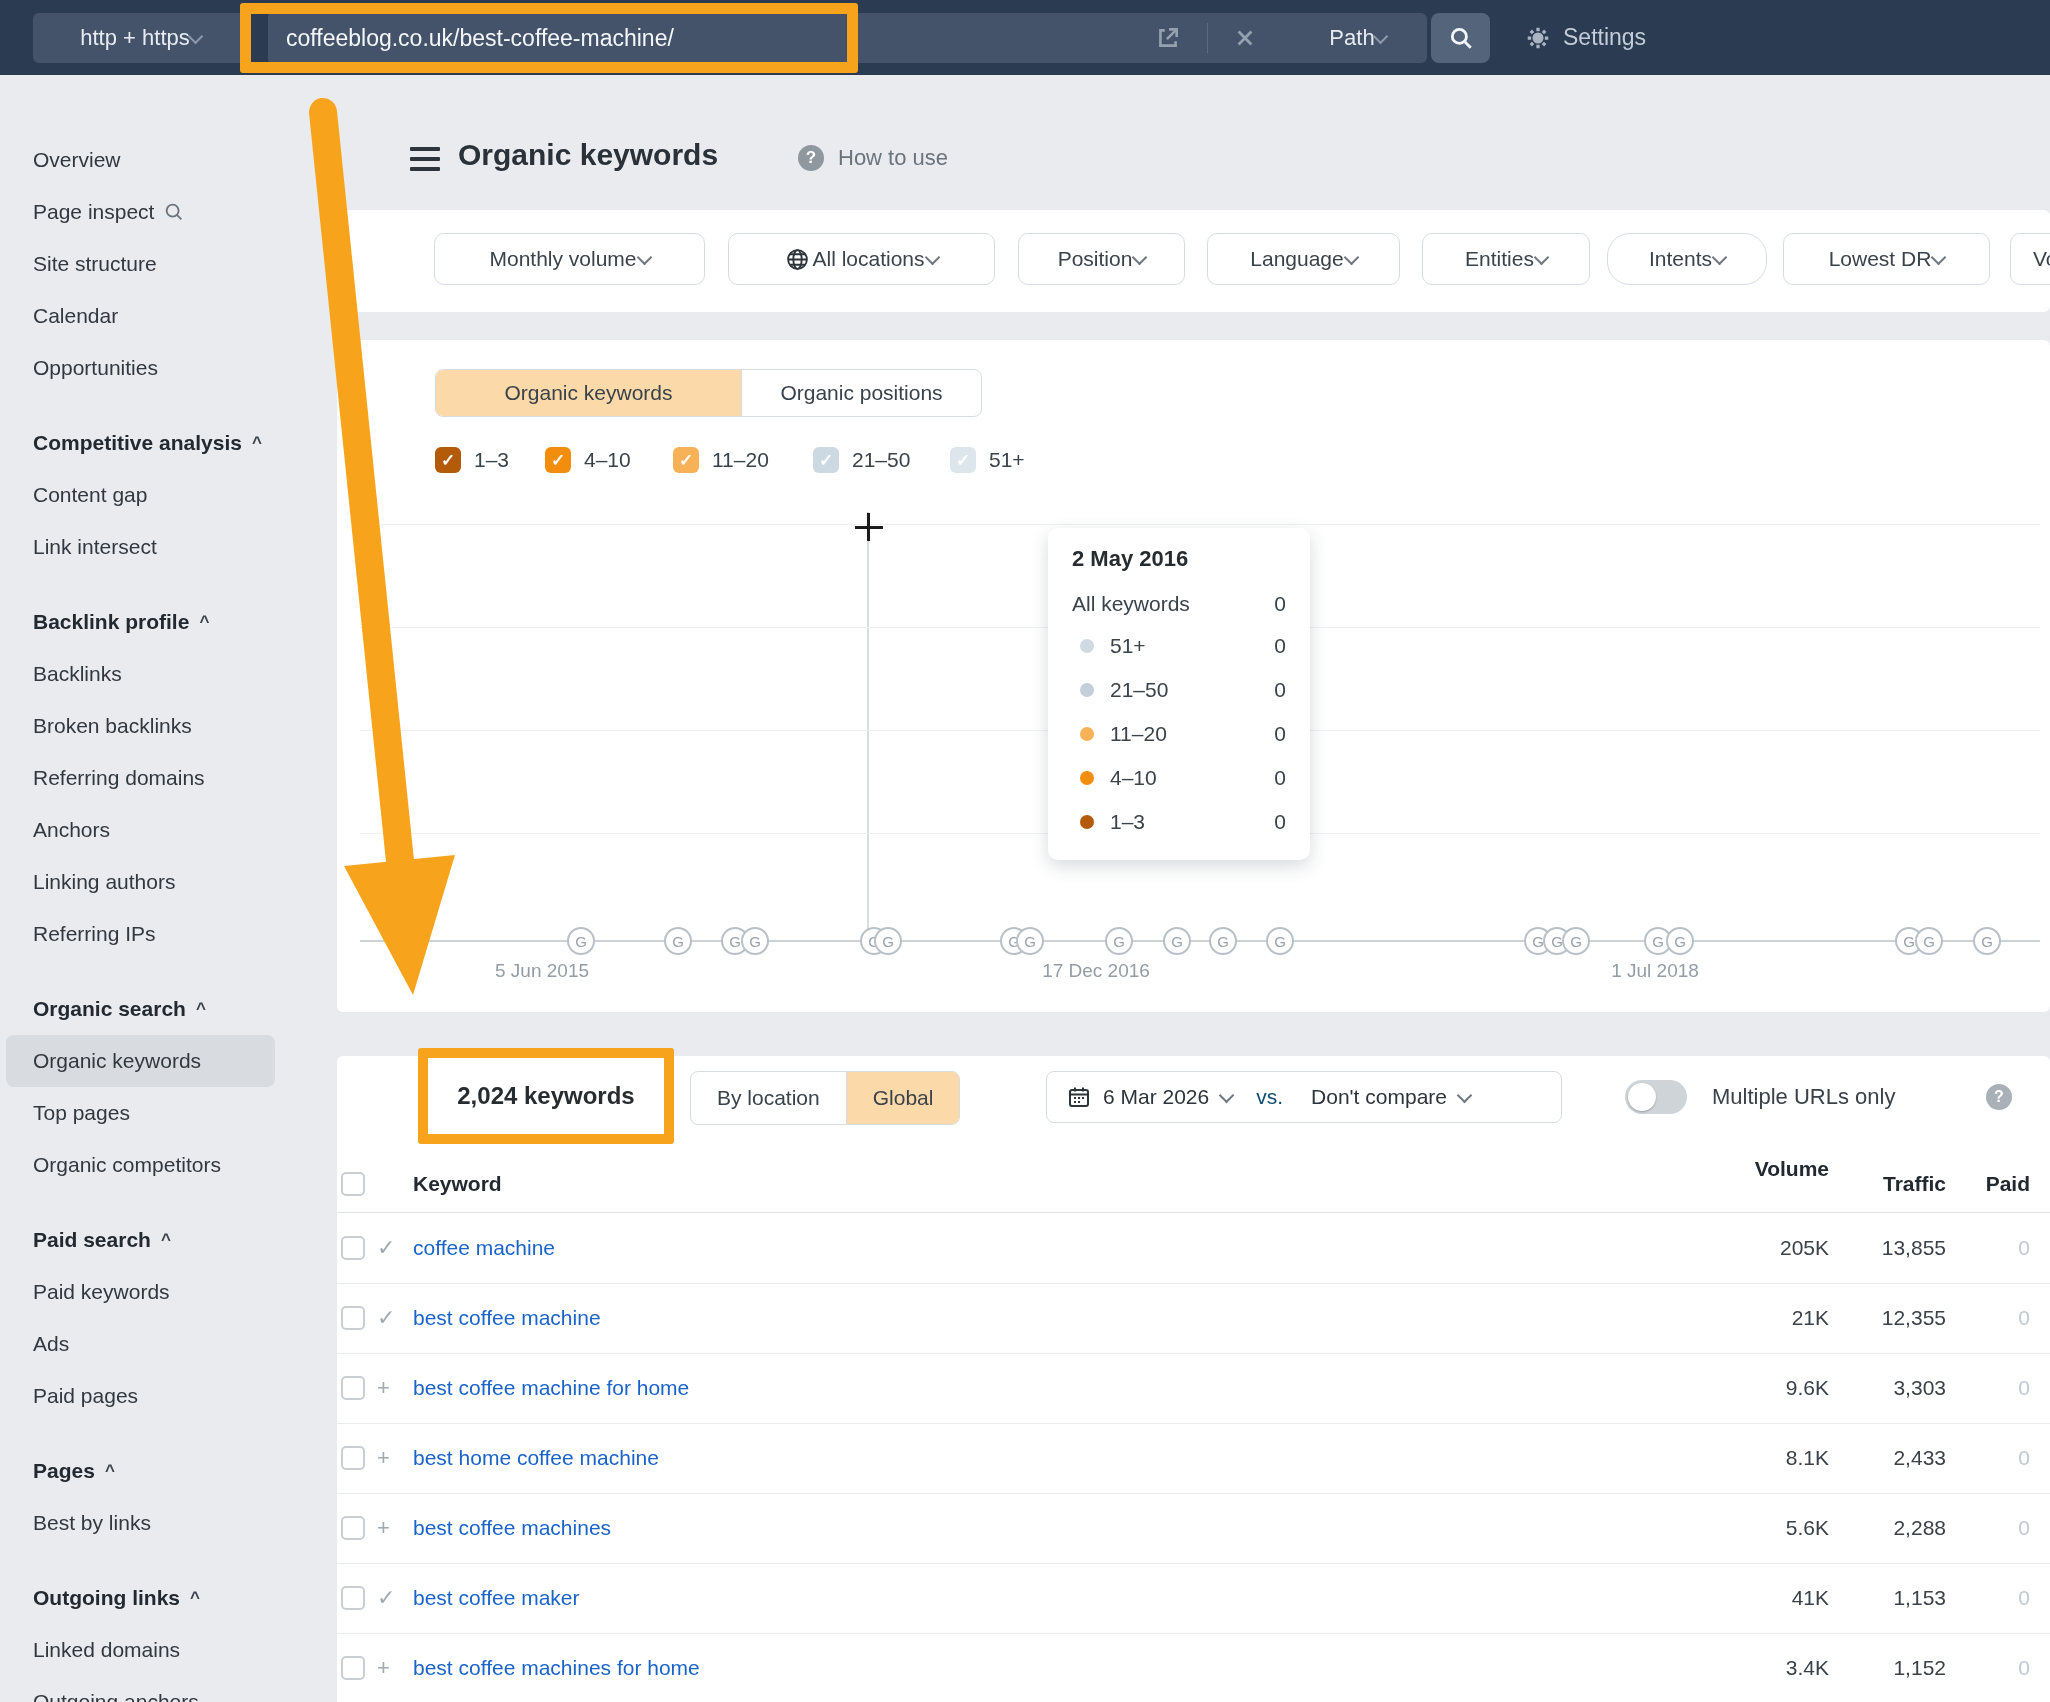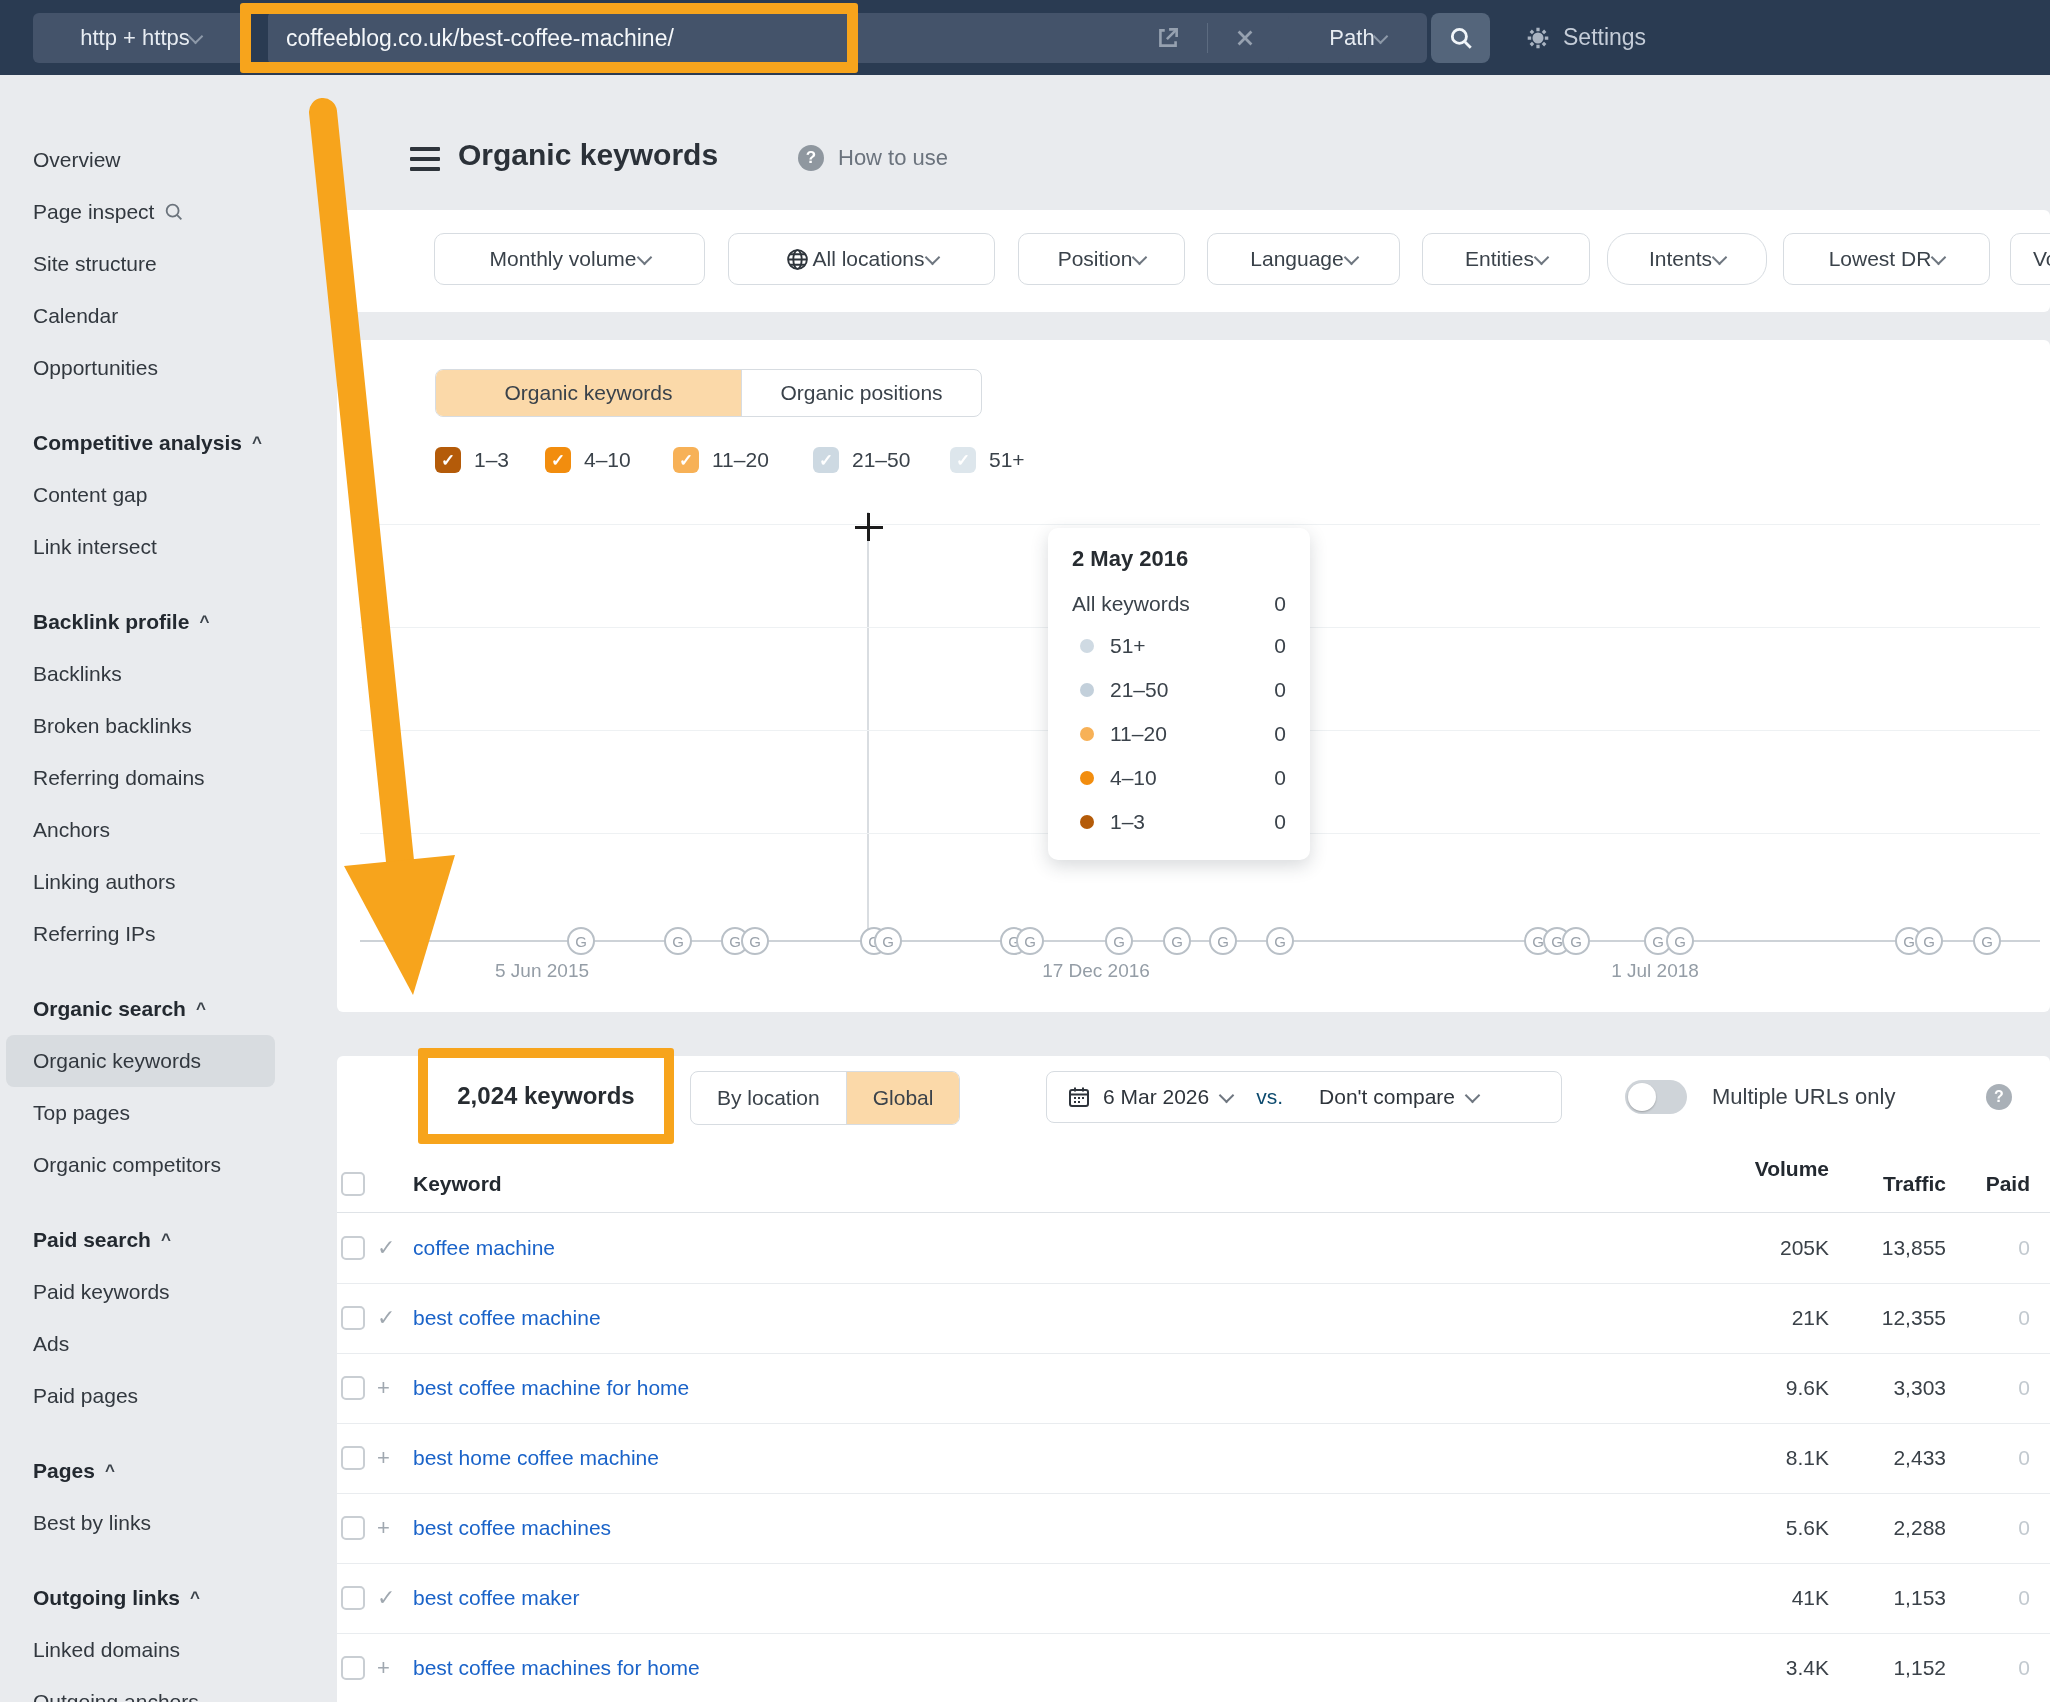--- a/index.html
+++ b/index.html
@@ -415,21 +415,21 @@
   </div>
   <div class="datepill">
     <svg width="24" height="24" viewBox="0 0 24 24" fill="none" stroke="#2e343b" stroke-width="2">
       <rect x="3" y="5" width="18" height="16" rx="2"></rect>
         <path d="M3 9.5h18M8 2.5v4M16 2.5v4"></path>
       <path d="M7 13h2M11 13h2M15 13h2M7 17h2M11 17h2" stroke-width="1.8"></path>
     </svg>
     <span>6 Mar 2026</span>
     <span class="chev chevdark"></span>
     <span style="color:#0c4a6e;margin-left:12px;">vs.</span>
-    <span style="margin-left:24px;">Don't compare</span>
+    <span style="margin-left:16px;">Don't compare</span>
     <span class="chev chevdark"></span>
   </div>
   <div class="toggle">
     <div class="knob"></div>
   </div>
   <div class="abs" style="left:1712px;top:1084px;font-size:22px;color:#3a4148;">Multiple URLs only</div>
   <div class="abs qsmall" style="left:1986px;top:1084px;">?</div>
 
   <div class="thead">
     <div class="cb" style="top:28px;"></div>

